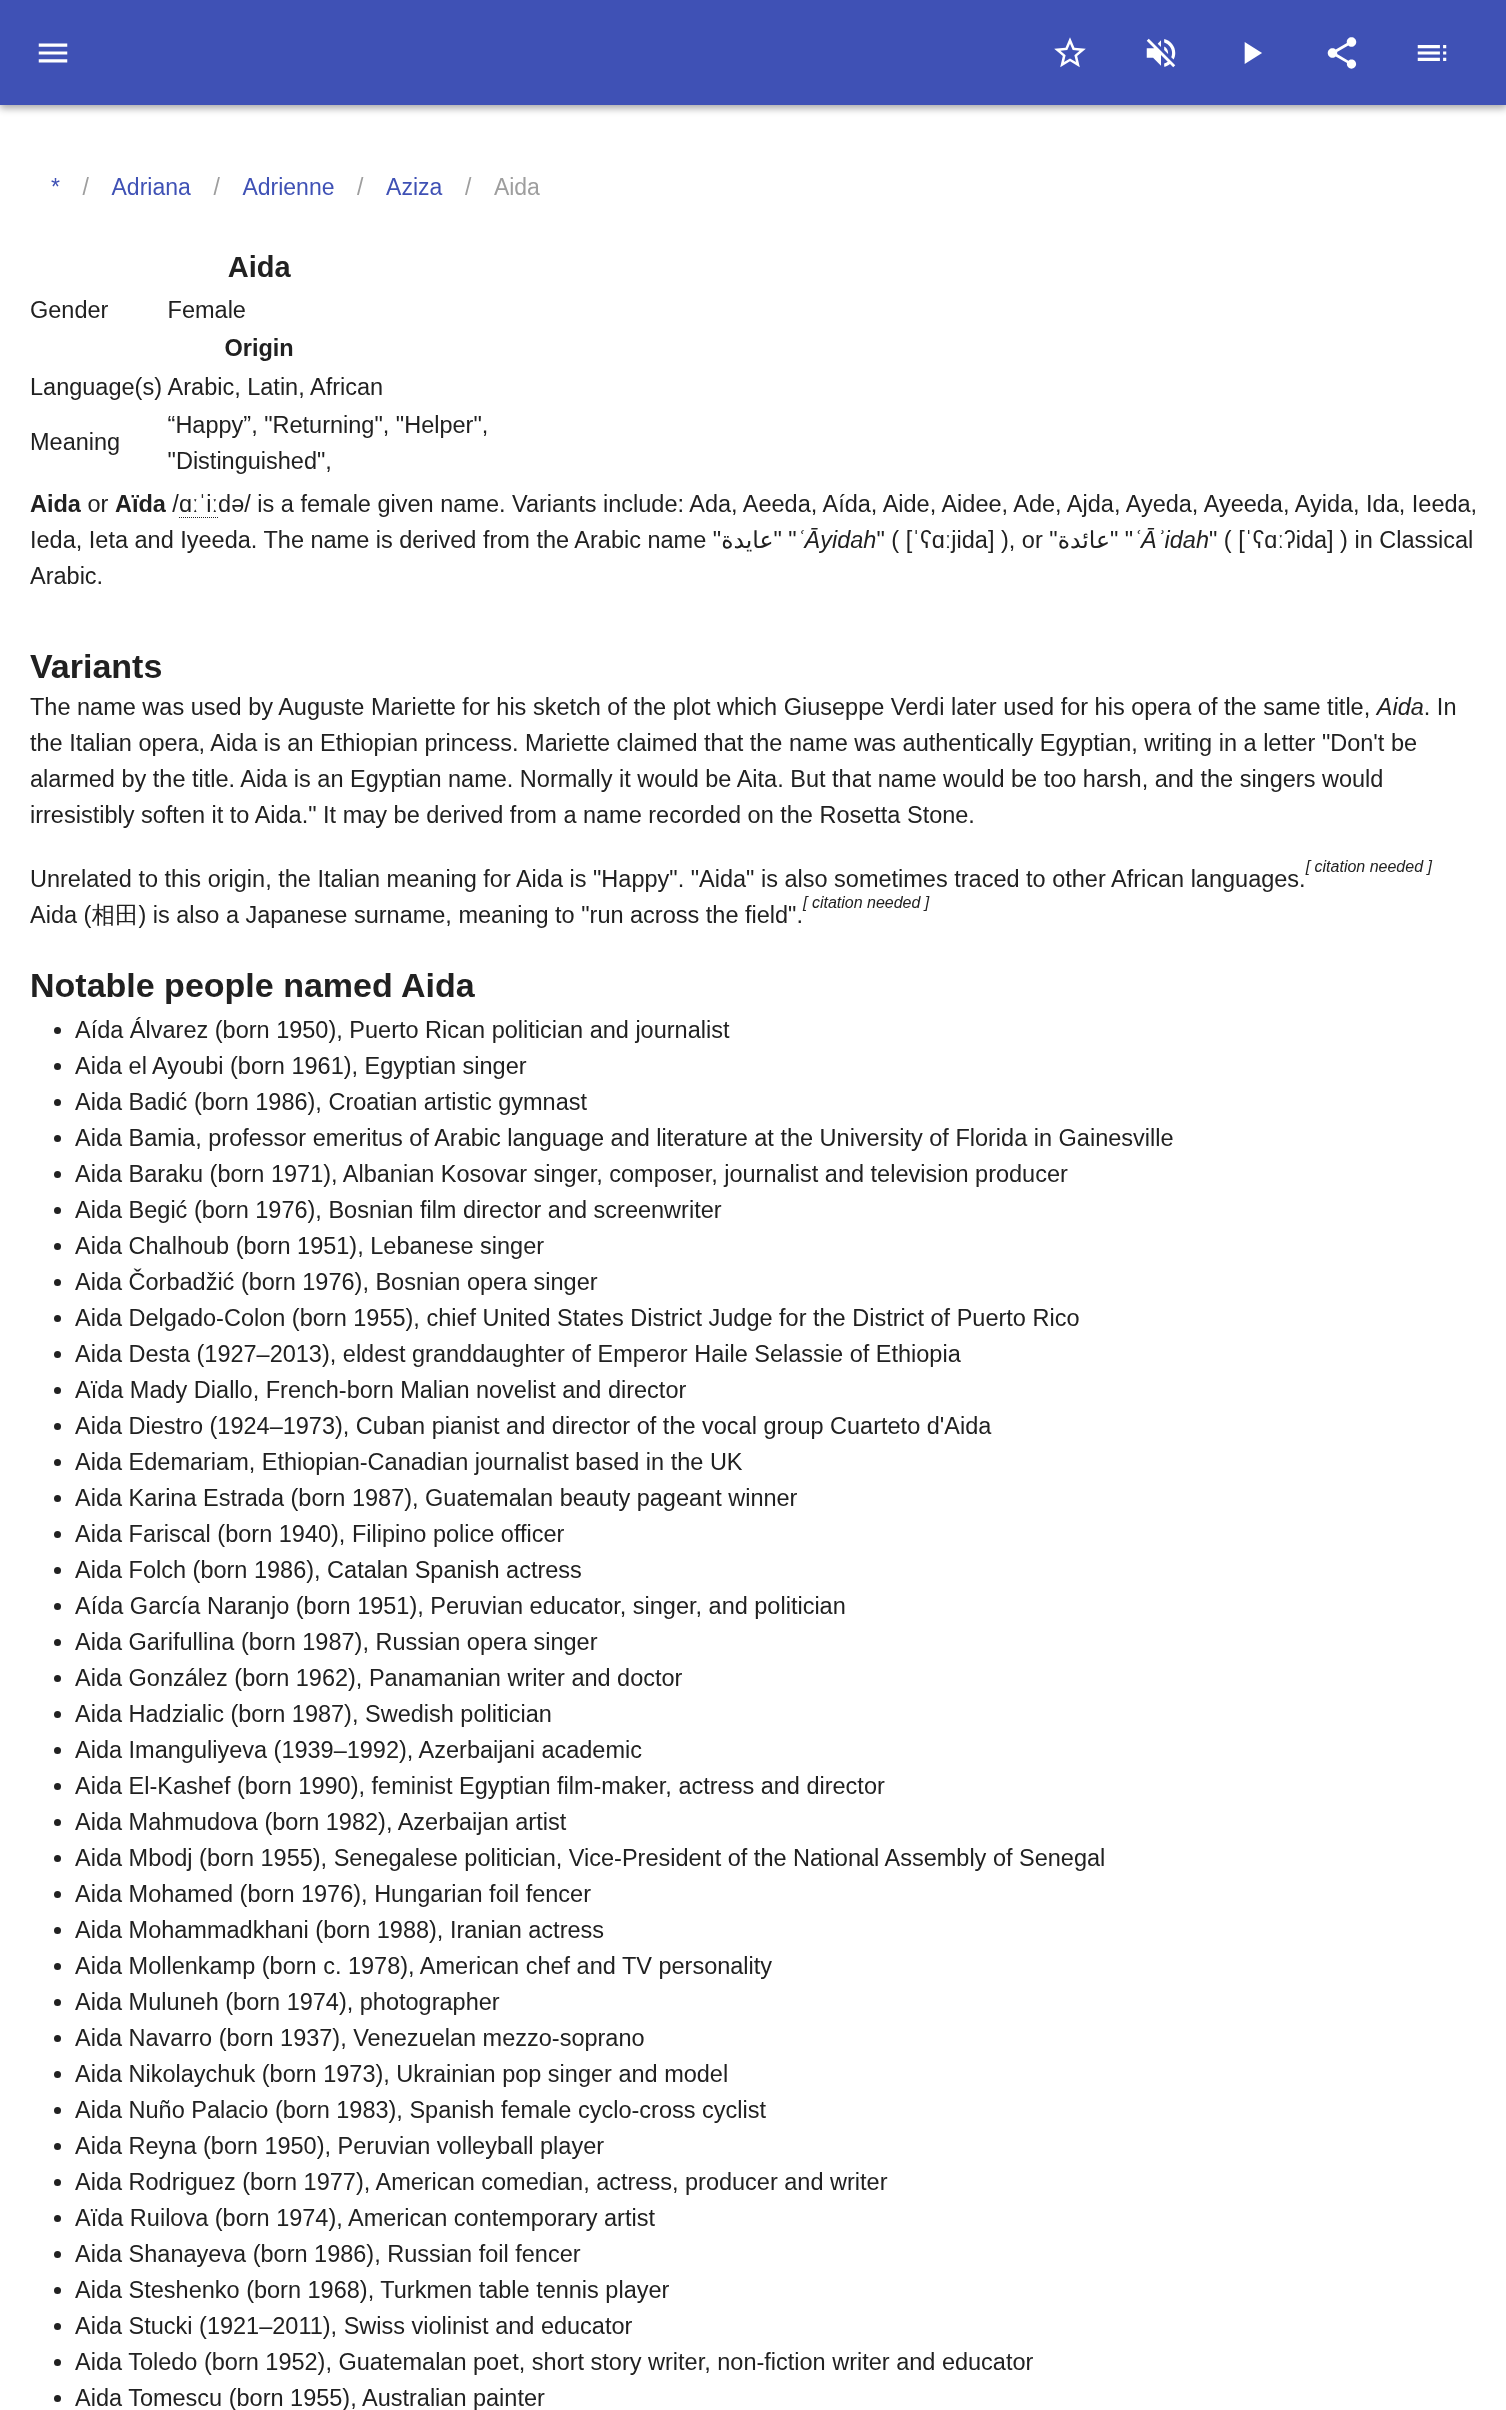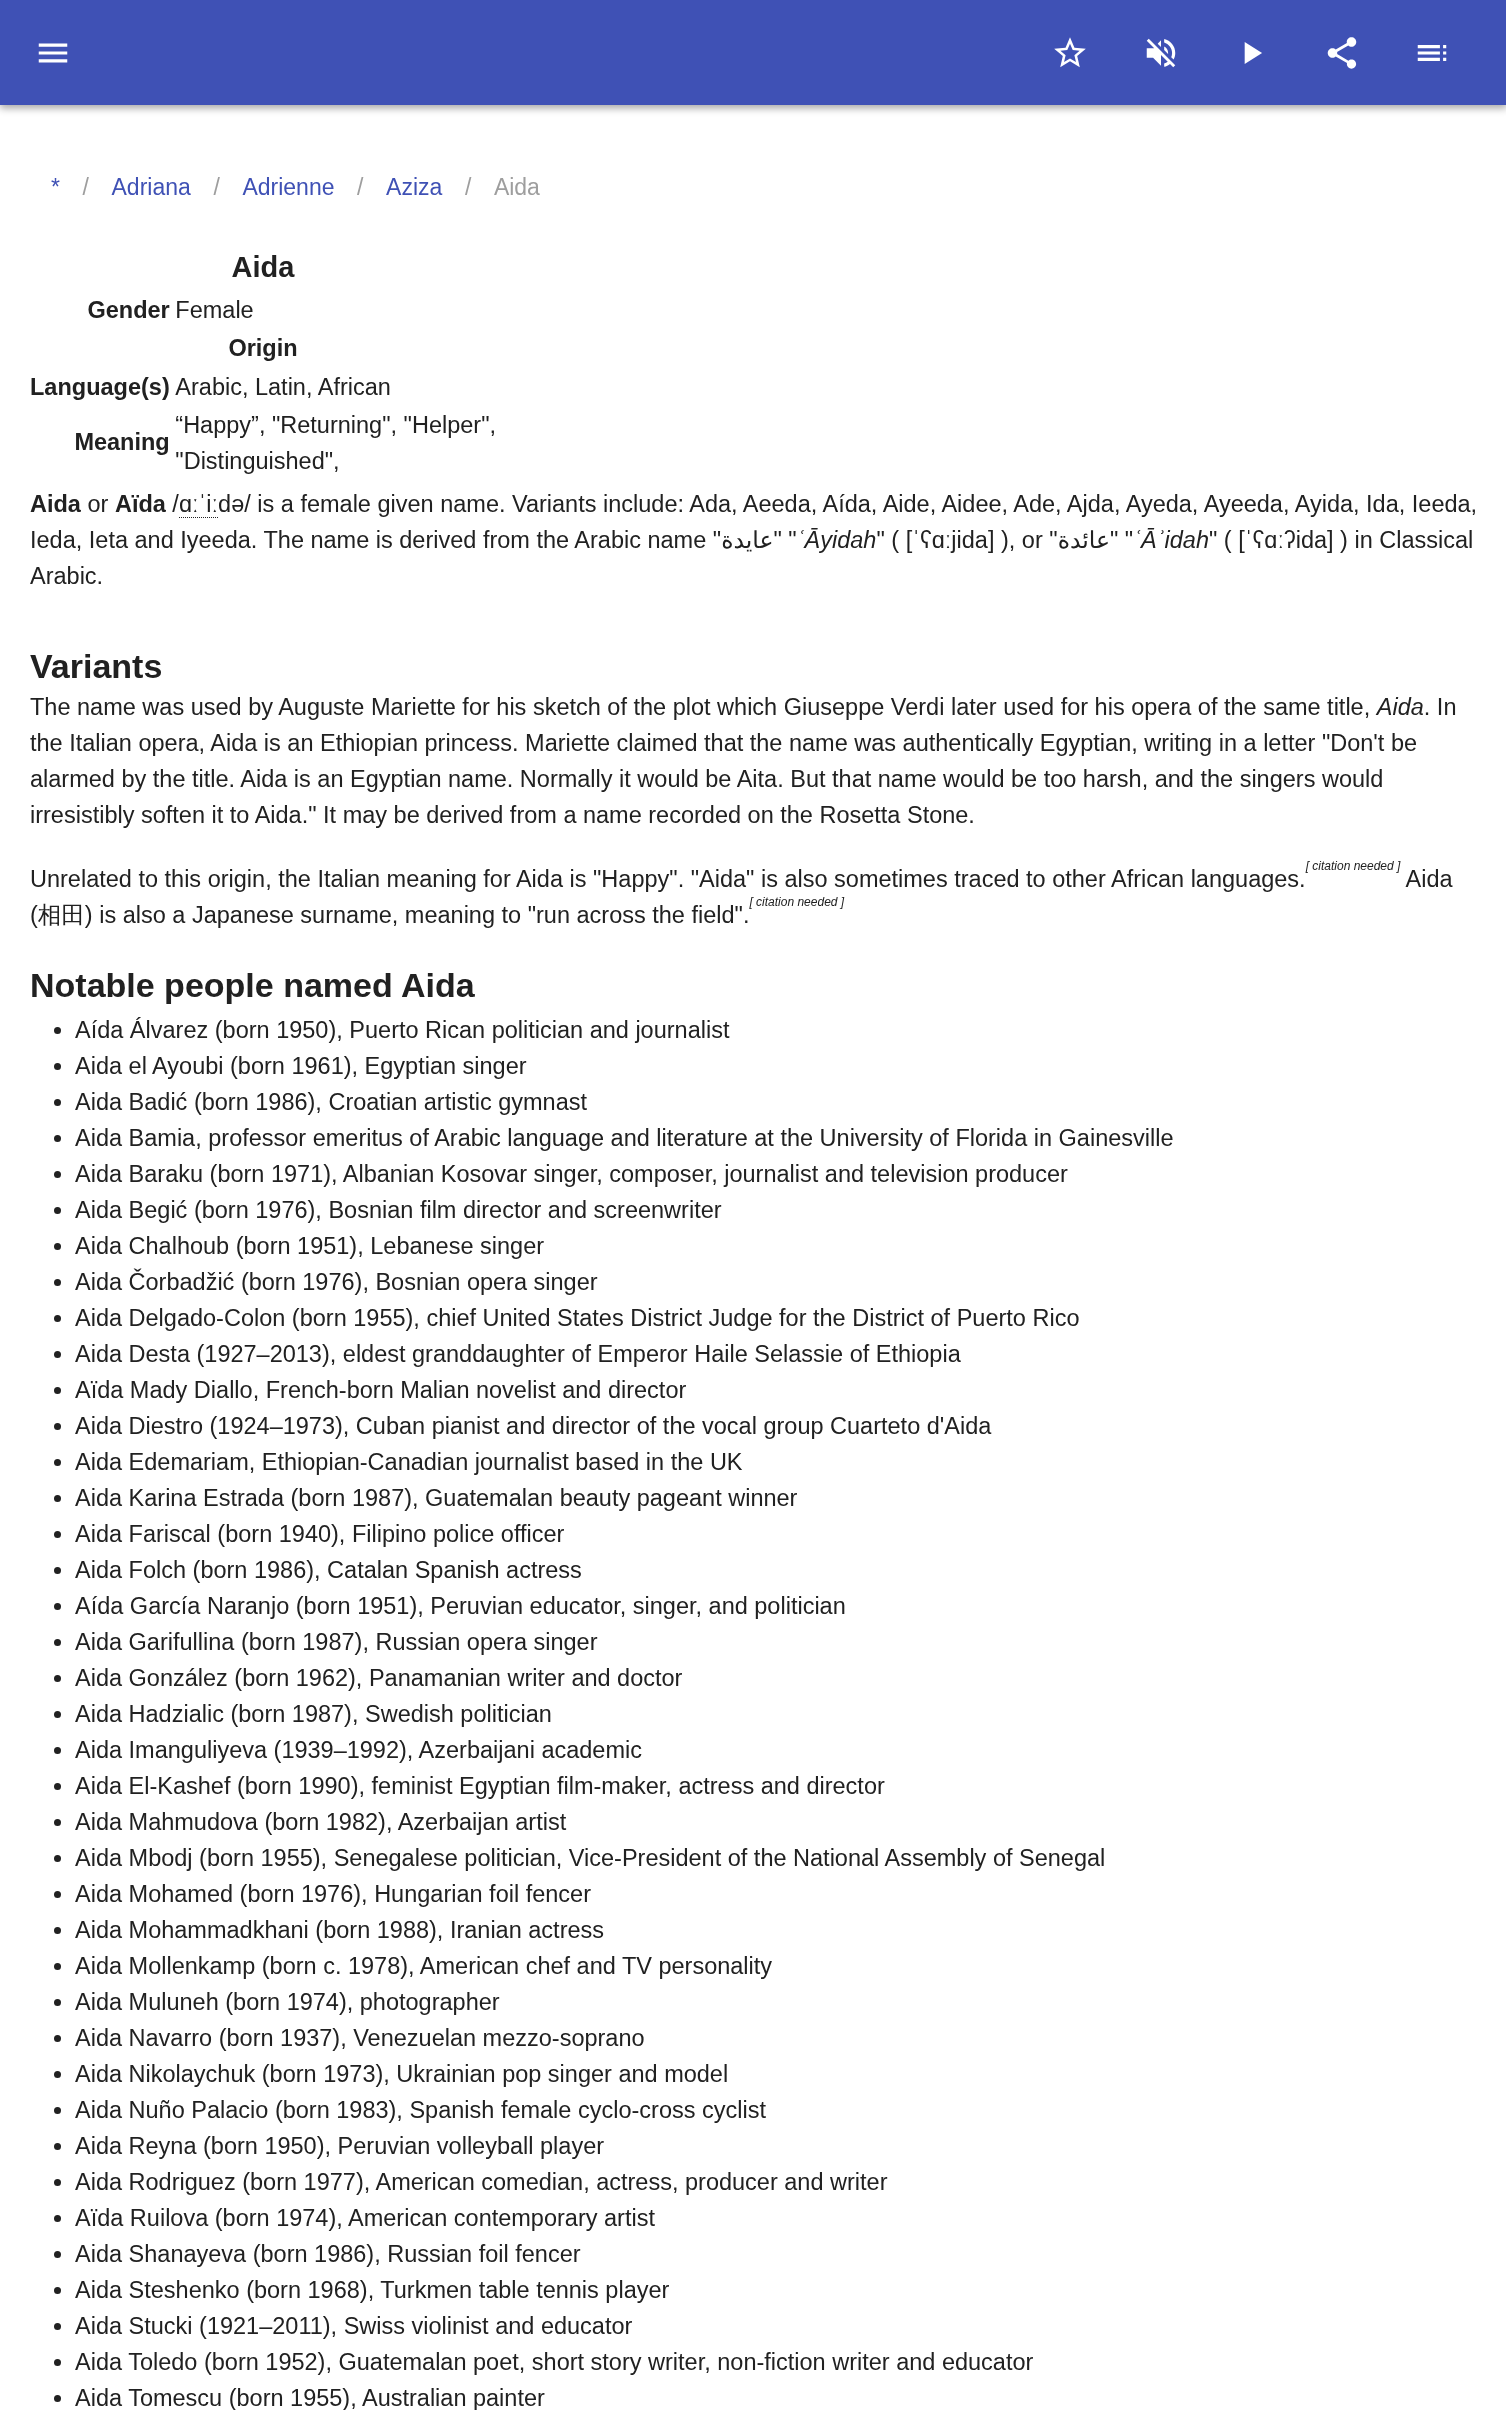--- a/index.html
+++ b/index.html
@@ -30,33 +30,33 @@
     white-space:nowrap;
   }
   .breadcrumb a { color:#3F51B5; text-decoration:none; }
   .breadcrumb .sep { color:#9e9e9e; margin:0 22.6px; }
   .breadcrumb .current { color:#9e9e9e; }
 
   .infobox { position:absolute; left:30px; top:243px; font-size:23.5px; }
   .infobox table { border-collapse:collapse; }
   .infobox td, .infobox th { padding:0 3.8px 0 0; line-height:36px; vertical-align:middle; }
   .infobox .caption { text-align:center; font-weight:bold; font-size:29px; line-height:49px; padding-left:179px; }
-  .infobox th.lbl { text-align:right; font-weight:bold; padding-right:5.6px; }
+  .infobox th.lbl { text-align:left; font-weight:normal; padding-right:5.6px; }
   .infobox .origin { text-align:center; font-weight:bold; line-height:41px; }
   .infobox .meaning-val { line-height:36px; padding-top:1.9px; }
 
   .content { position:absolute; left:30px; top:486px; width:1450px; font-size:23.5px; line-height:36px; }
   .content p { margin:0; }
   .content b { font-weight:bold; }
   .ipa { border-bottom:1.9px dotted #212121;margin-top:48px; }
   h2 { font-size:34px; font-weight:bold; margin:0; line-height:45px; }
   .h-variants { margin-top:50px; }
   .p-unrel { margin-top:28px !important; }
   .h-notable { margin-top:30px; }
-  sup { font-size:12px; font-style:italic; vertical-align:top; line-height:19px; position:relative; top:-3.8px; }
+  sup { font-size:16px; font-style:italic; vertical-align:top; line-height:19px; position:relative; top:-3.8px; }
   ul.people { margin:3.8px 0 0 0; padding-left:45px; }
   ul.people li { line-height:36px; }
 </style>
 </head>
 <body>
 
 <div class="appbar">
   <div class="icon menu-btn">
     <svg viewBox="0 0 24 24">
         <path d="M3 6h18v2H3zm0 5h18v2H3zm0 5h18v2H3z"></path>

